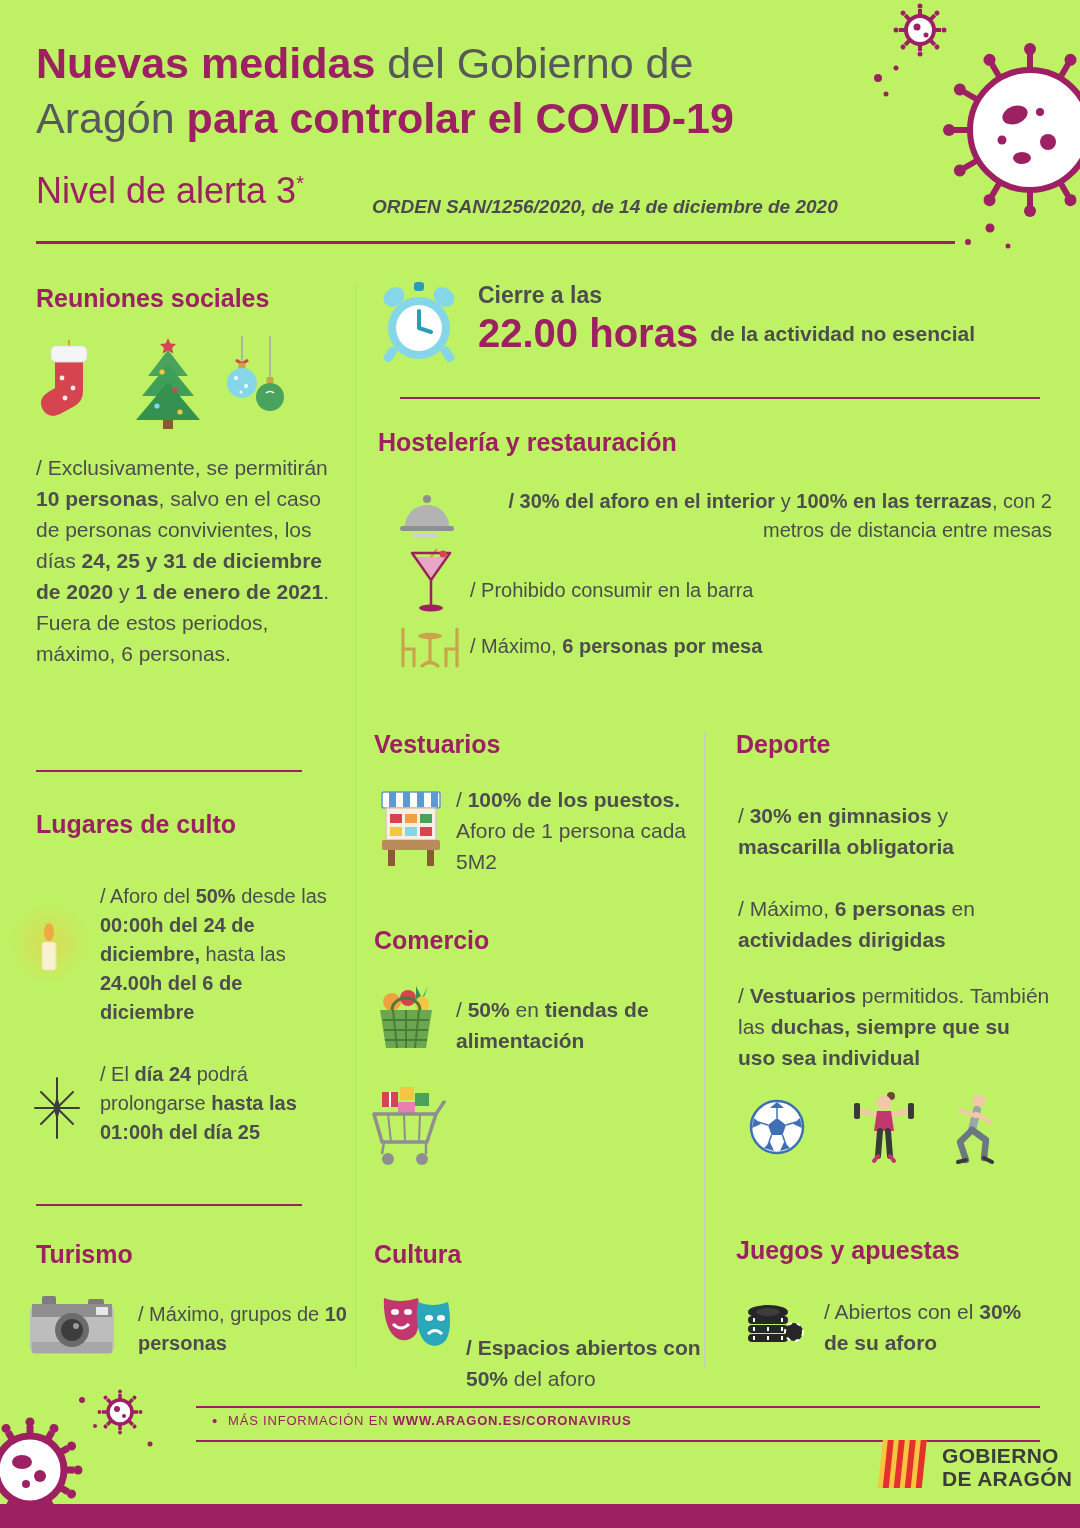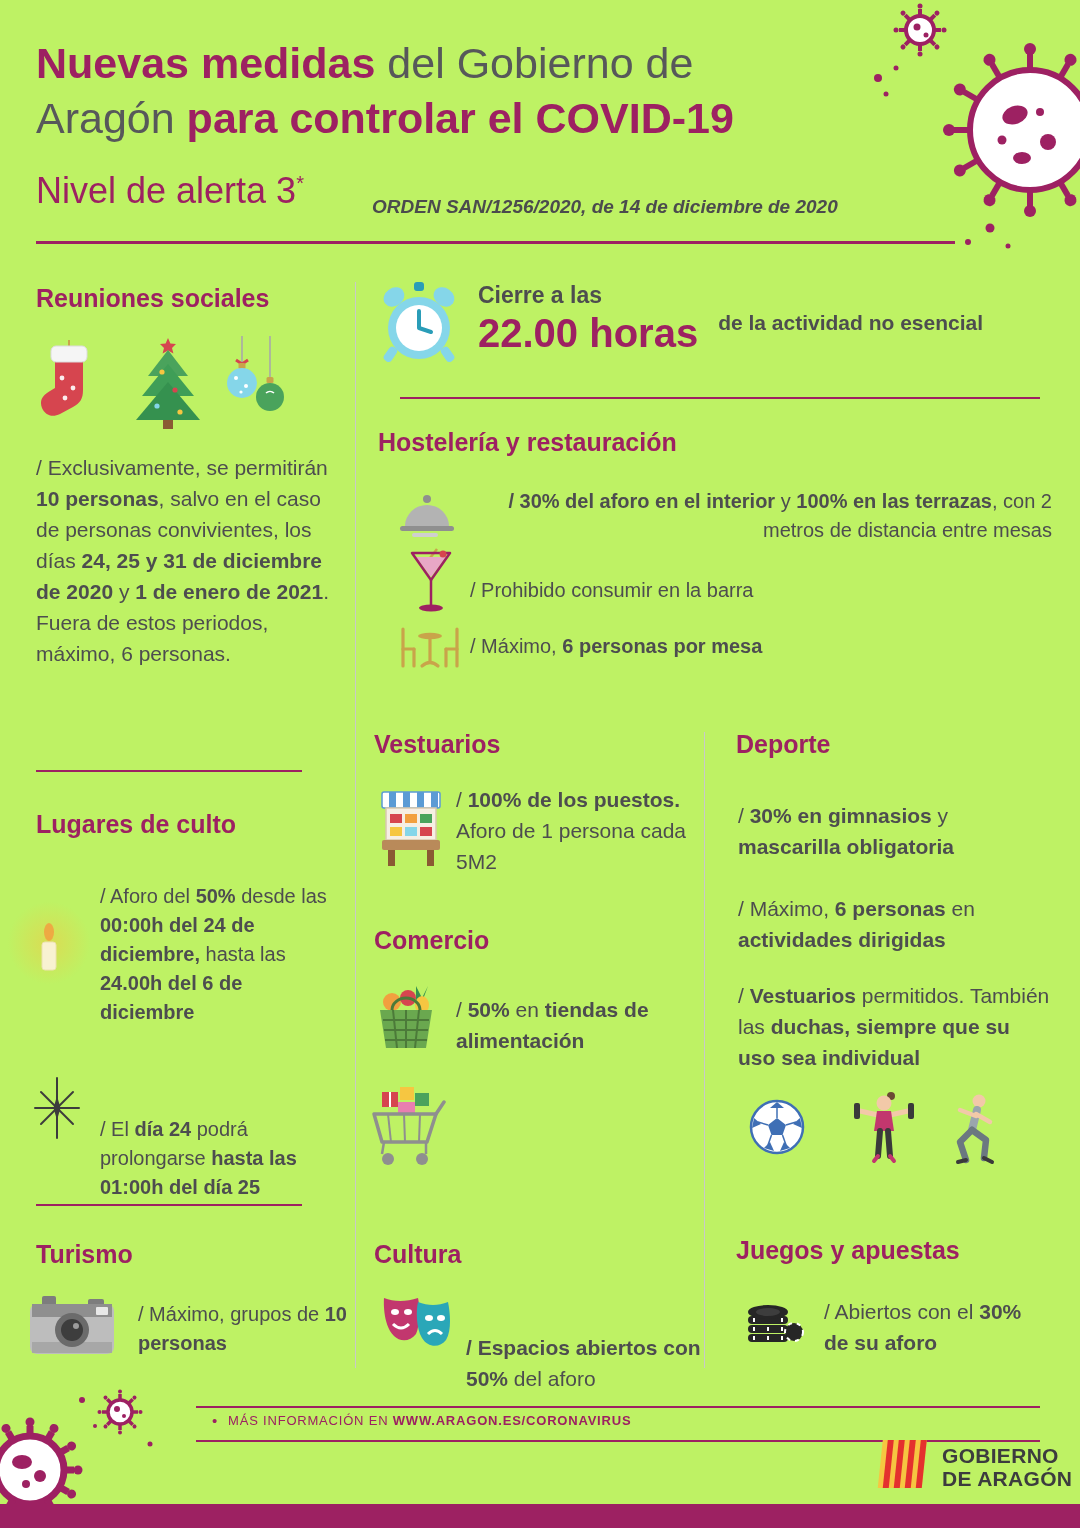--- a/index.html
+++ b/index.html
@@ -13,23 +13,23 @@
   .title-line .b { font-weight:bold; }
   .alert { font-size:36px; color:var(--accent); }
   .alert sup { font-size:20px; }
   .order { font-size:19px; font-style:italic; font-weight:bold; color:#4b4b4d; }
   .hr { background:var(--accent); }
   .vr { background:#c9c9c9; }
   .sec-title { font-size:25px; font-weight:bold; color:var(--accent); }
   .body { font-size:21px; line-height:31px; }
   .body-sm { font-size:20px; line-height:29px; }
   .closure-prefix { font-size:23px; font-weight:bold; }
-  .closure-row { display:flex; align-items:flex-start; gap:12px; margin-top:2px; }
+  .closure-row { display:flex; align-items:center; gap:12px; margin-top:2px; }
   .closure-time { font-size:40px; font-weight:bold; color:var(--accent); white-space:nowrap; }
-  .closure-suffix { font-size:21px; font-weight:bold; white-space:nowrap;margin-left:8px; }
+  .closure-suffix { font-size:21px; font-weight:bold; white-space:nowrap; }
   .footer-info { display:flex; align-items:center; gap:10px; font-size:13px; letter-spacing:.8px; color:var(--accent); }
   .footer-info .bullet { font-size:15px; }
   .logo { display:flex; align-items:center; gap:10px; }
   .logo-text { font-size:21px; font-weight:bold; color:#3c3c3e; line-height:23px; letter-spacing:.3px; }
   .bar { background:var(--accent); }
 </style>
 </head>
 <body>
 
 <div class="page">
@@ -162,21 +162,21 @@
       <g stroke="#3c3c3c" stroke-width="2" stroke-linecap="round">
         <line x1="31" y1="2" x2="31" y2="62"></line>
         <line x1="9" y1="32" x2="53" y2="32"></line>
         <line x1="15" y1="16" x2="47" y2="48"></line>
         <line x1="47" y1="16" x2="15" y2="48"></line>
       </g>
       <polygon points="31,20 34.5,32 31,44 27.5,32" fill="#3c3c3c"></polygon>
     </svg>
   </div>
 
-  <div class="abs body-sm" style="left:100px; top:1115px; width:242px;"><span>/ El </span><span class="b">día 24</span><span> podrá prolongarse </span><span class="b">hasta las 01:00h del día 25</span></div>
+  <div class="abs body-sm" style="left:100px; top:1060px; width:242px;"><span>/ El </span><span class="b">día 24</span><span> podrá prolongarse </span><span class="b">hasta las 01:00h del día 25</span></div>
 
   <div class="abs hr" style="left:36px; top:1204px; width:266px; height:2px;"></div>
 
   <div class="abs sec-title" style="left:36px; top:1240px;">Turismo</div>
 
   <div class="abs" style="left:28px; top:1292px;">
     <svg width="88" height="70" viewBox="0 0 88 70">
       <rect x="14" y="4" width="14" height="10" rx="2" fill="#7d7d7d"></rect>
       <rect x="60" y="7" width="16" height="7" rx="2" fill="#7d7d7d"></rect>
       <rect x="2" y="12" width="84" height="50" rx="7" fill="#bdbdbd"></rect>

